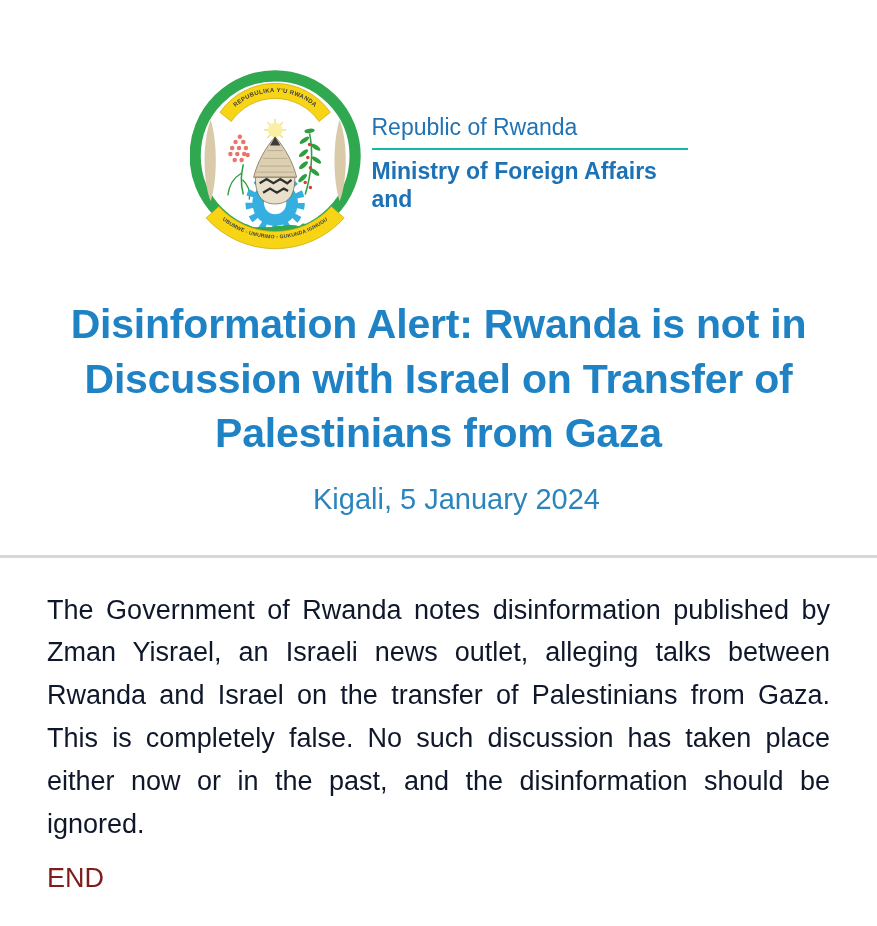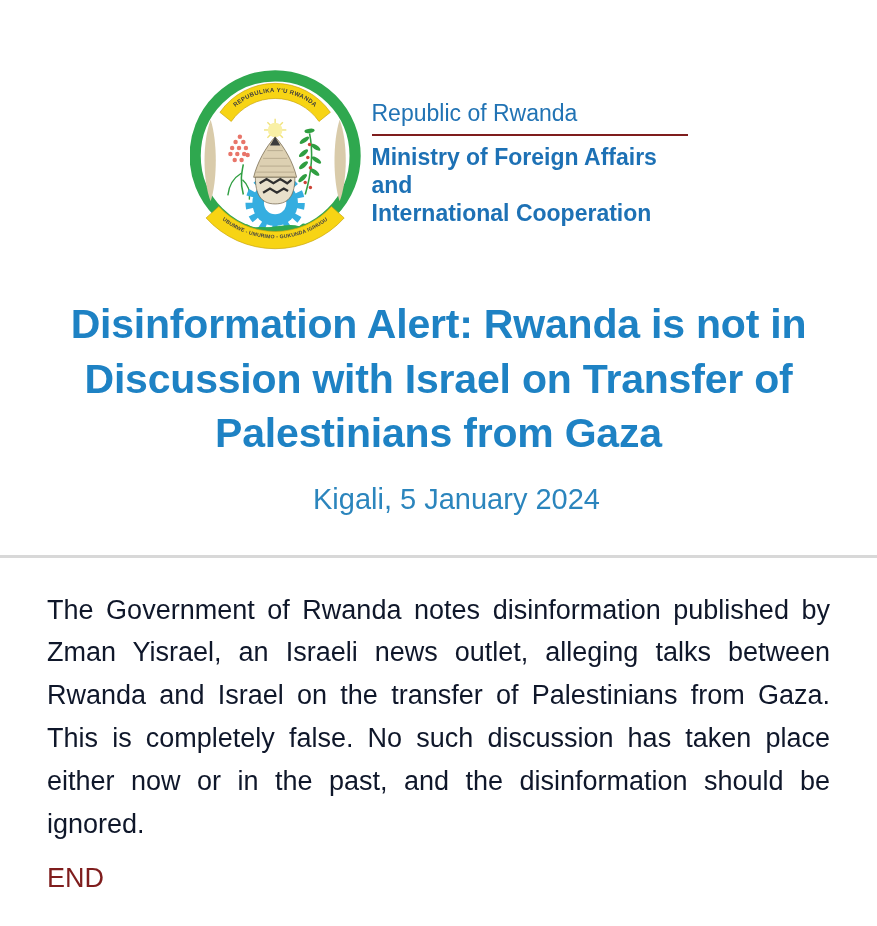--- a/index.html
+++ b/index.html
@@ -13,21 +13,21 @@
 
   
   .letterhead {
     display: flex; justify-content: center; align-items: center;
     gap: 10px;
   }
   .logo-wrap { width: 172px; height: 185px; flex: 0 0 auto; }
   .ministry-block { width: 316px; padding-top: 6px; }
   .country-name {
     font-size: 23px; font-weight: 400; color: #2173b4;
-    padding-bottom: 7px; border-bottom: 2px solid #7f1d1d;
+    padding-bottom: 7px; border-bottom: 2px solid #14b8a6;
     margin-bottom: 7px;
   }
   .ministry-name {
     font-size: 23px; font-weight: 700; color: #1d71b5; line-height: 1.22;
   }
 
   
   .headline {
     margin: 44px auto 0; max-width: 786px;
     text-align: center;
@@ -172,21 +172,20 @@
         <path d="M 179.3,174.3 A 108,108 0 0 1 18.7,174.3 L 33.6,160.9 A 88,88 0 0 0 164.4,160.9 Z" fill="#f7d414" stroke="#c9a50d" stroke-width="0.8"></path>
         <path id="arcBottom" d="M 36,175.1 A 98,98 0 0 0 162,175.1" fill="none"></path>
         <text font-size="6" font-weight="bold" fill="#444444" letter-spacing="0.2">
           <textPath href="#arcBottom" startOffset="50%" text-anchor="middle">UBUMWE - UMURIMO - GUKUNDA IGIHUGU</textPath>
         </text>
       </svg>
     </div>
     <div class="ministry-block">
       <div class="country-name">Republic of Rwanda</div>
       <div class="ministry-name">Ministry of Foreign Affairs and</div>
-      <div class="ministry-name">International Cooperation</div>
     </div>
   </header>
 
   <h1 class="headline">Disinformation Alert: Rwanda is not in Discussion with Israel on Transfer of Palestinians from Gaza</h1>
   <div class="dateline">Kigali, 5 January 2024</div>
 
   <hr class="divider divider-top">
 
   <p class="body-text">The Government of Rwanda notes disinformation published by Zman Yisrael, an Israeli news outlet, alleging talks between Rwanda and Israel on the transfer of Palestinians from Gaza. This is completely false. No such discussion has taken place either now or in the past, and the disinformation should be ignored.</p>
   <div class="end-marker">END</div>

